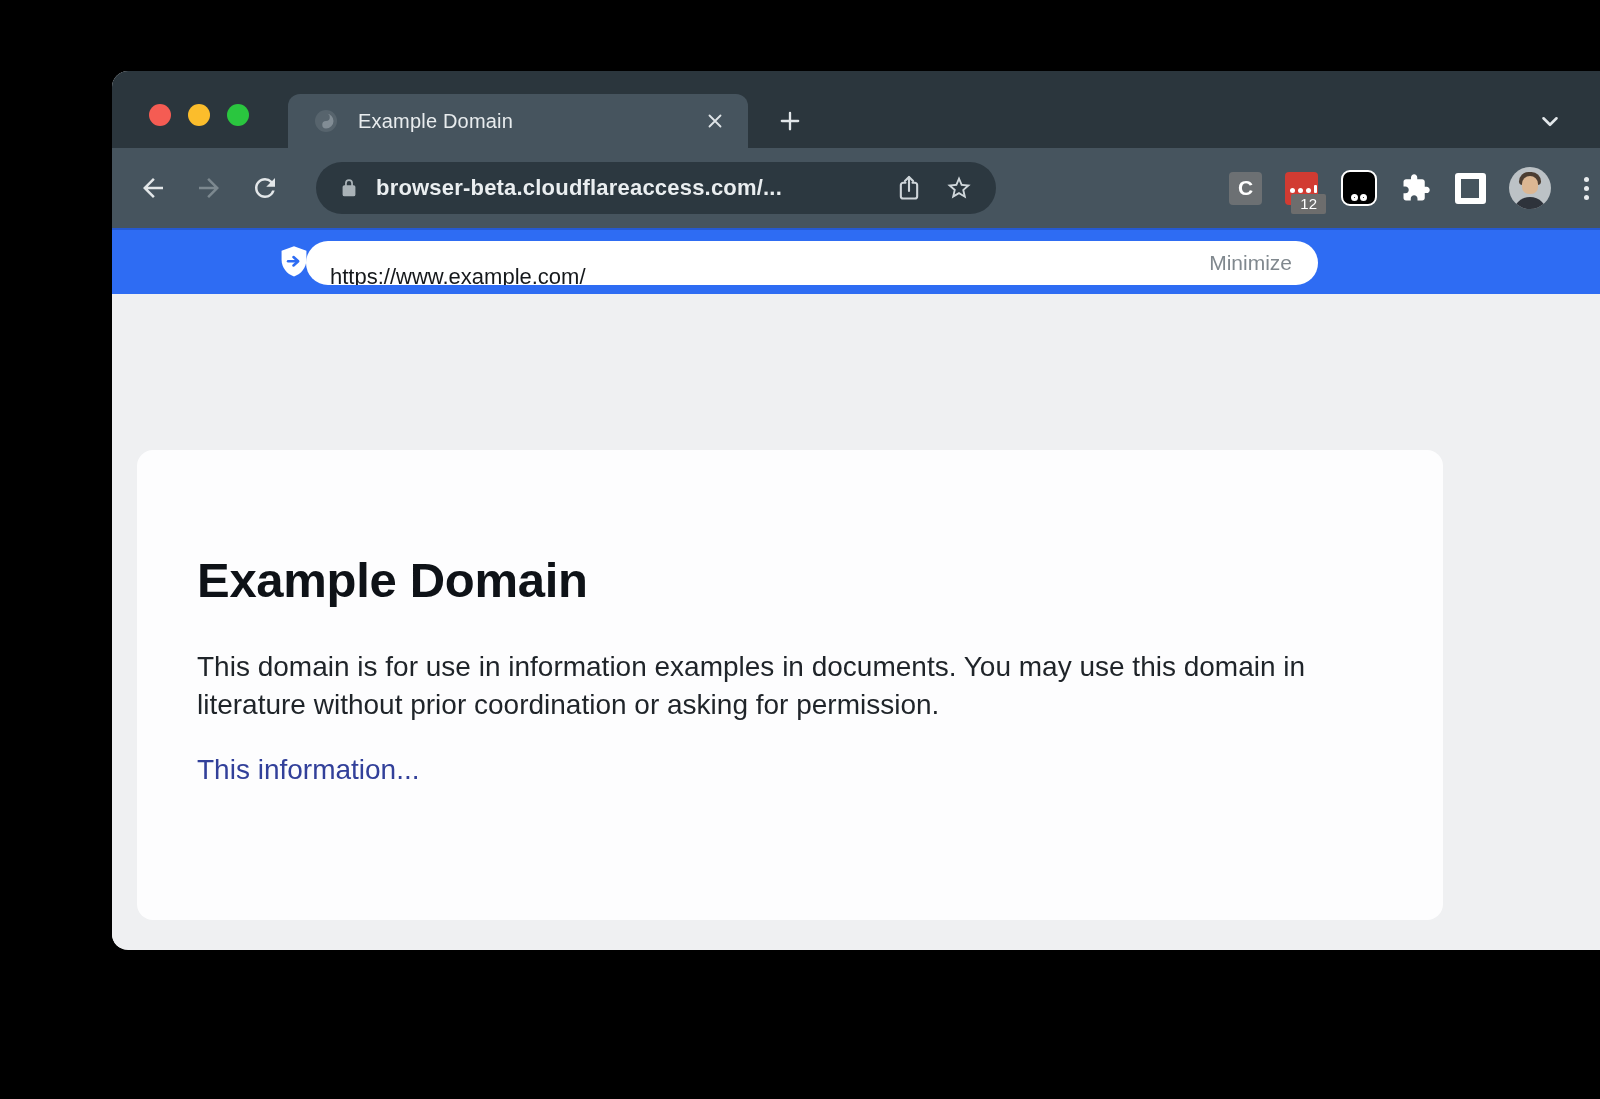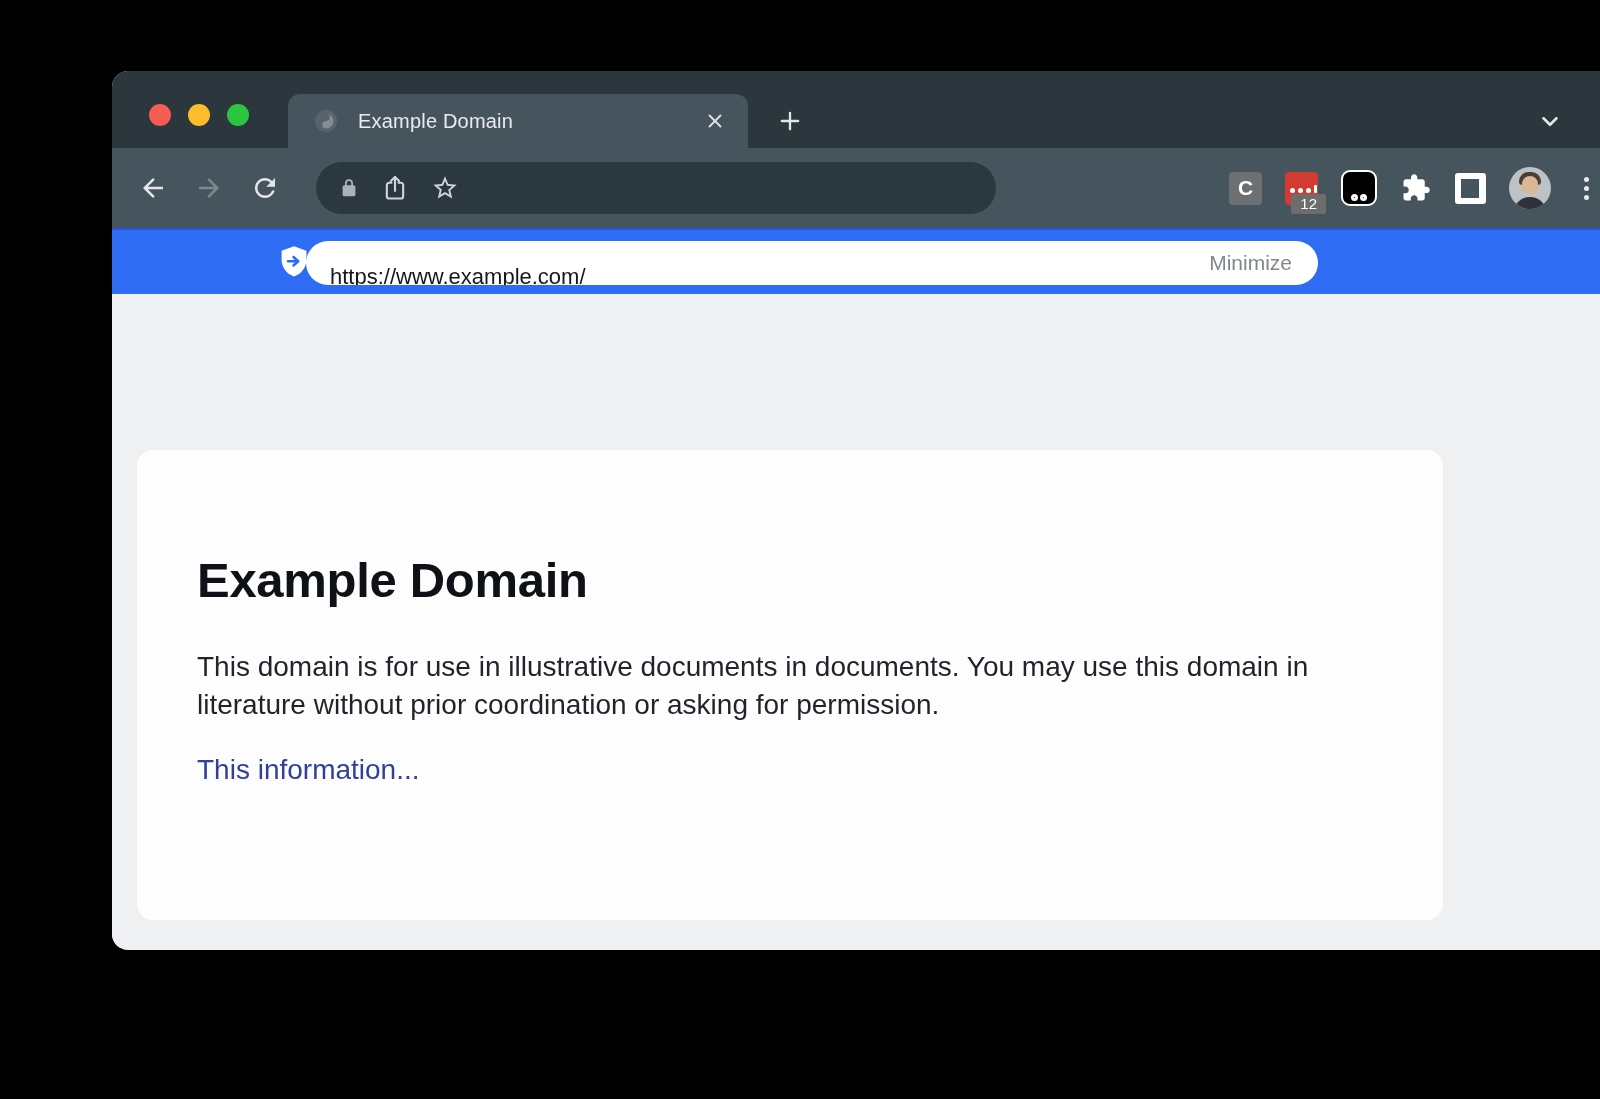--- a/index.html
+++ b/index.html
@@ -150,20 +150,21 @@
             <path d="M17.65 6.35A7.96 7.96 0 0 0 12 4c-4.42 0-7.99 3.58-7.99 8s3.57 8 7.99 8c3.73 0 6.84-2.55 7.73-6h-2.08A5.99 5.99 0 0 1 12 18c-3.31 0-6-2.69-6-6s2.69-6 6-6c1.66 0 3.14.69 4.22 1.78L13 11h7V4l-2.35 2.35z" fill="currentColor"></path>
           </svg>
       </span>
 
       <div class="omnibox">
         <span class="lock-icon">
           <svg viewBox="0 0 24 24" width="22" height="22">
               <path d="M12 2.5a4.3 4.3 0 0 0-4.3 4.3V9H7a2 2 0 0 0-2 2v8a2 2 0 0 0 2 2h10a2 2 0 0 0 2-2v-8a2 2 0 0 0-2-2h-.7V6.8A4.3 4.3 0 0 0 12 2.5zm-2.4 6.5V6.8a2.4 2.4 0 0 1 4.8 0V9z" fill="currentColor"></path>
             </svg>
         </span>
+        <span class="omnibox-url">browser-beta.cloudflareaccess.com/...</span>
         <span class="omni-action">
           <svg viewBox="0 0 24 24" fill="none" stroke="currentColor" stroke-width="1.8" stroke-linecap="round" stroke-linejoin="round">
             <path d="M9 7.5H7a2 2 0 0 0-2 2V19a2 2 0 0 0 2 2h10a2 2 0 0 0 2-2V9.5a2 2 0 0 0-2-2h-2"></path>
             <path d="M12 14.5V2.8"></path>
               <path d="M8.5 6L12 2.5 15.5 6"></path>
           </svg>
         </span>
         <span class="omni-action">
           <svg viewBox="0 0 24 24">
               <path d="M22 9.24l-7.19-.62L12 2 9.19 8.63 2 9.24l5.46 4.73L5.82 21 12 17.27 18.18 21l-1.63-7.03L22 9.24zM12 15.4l-3.76 2.27 1-4.28-3.32-2.88 4.38-.38L12 6.1l1.71 4.04 4.38.38-3.32 2.88 1 4.28L12 15.4z" fill="currentColor"></path>
@@ -218,19 +219,19 @@
         <button class="iso-min">Minimize</button>
       </div>
     </div>
 
     <div class="content">
       <div class="scroll-track">
         <div class="scroll-thumb"></div>
       </div>
       <div class="card">
         <h1>Example Domain</h1>
-        <p>This domain is for use in illustrative documents in documents. You may use this domain in literature without prior coordination or asking for permission.</p>
+        <p>This domain is for use in information examples in documents. You may use this domain in literature without prior coordination or asking for permission.</p>
         <a href="#">This information...</a>
       </div>
     </div>
 
   </div>
 </div>
 
 </body></html>

